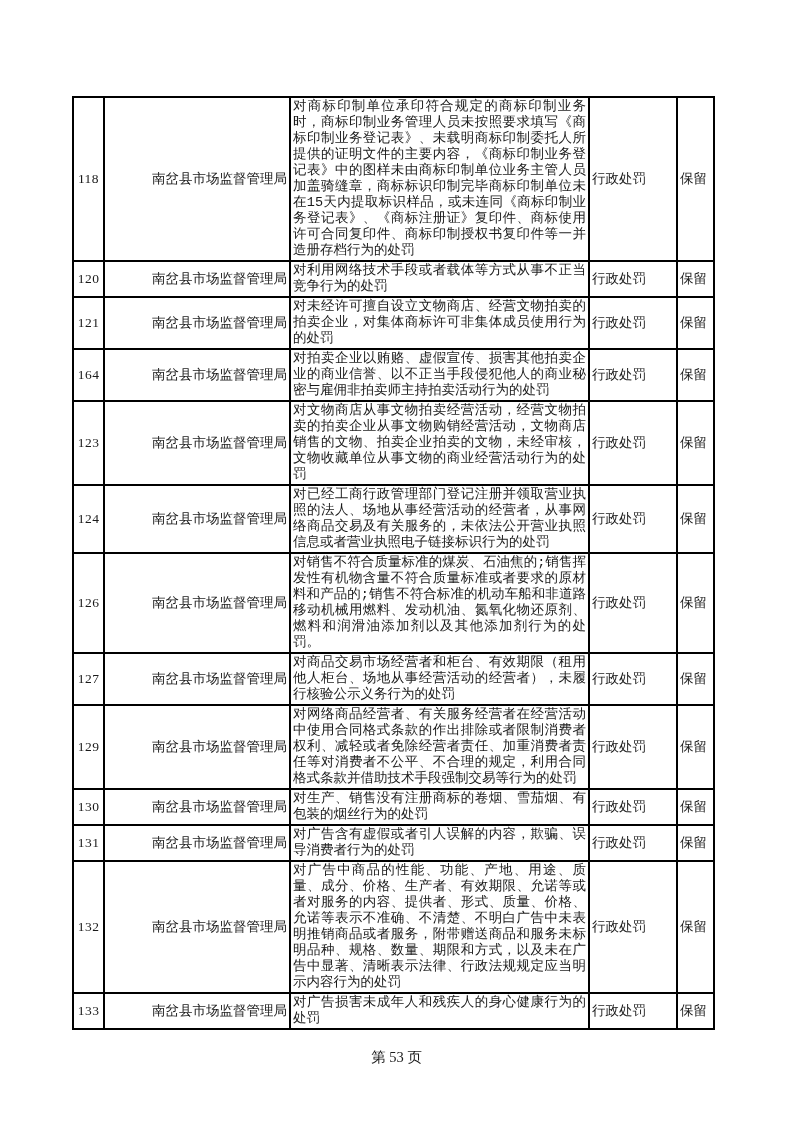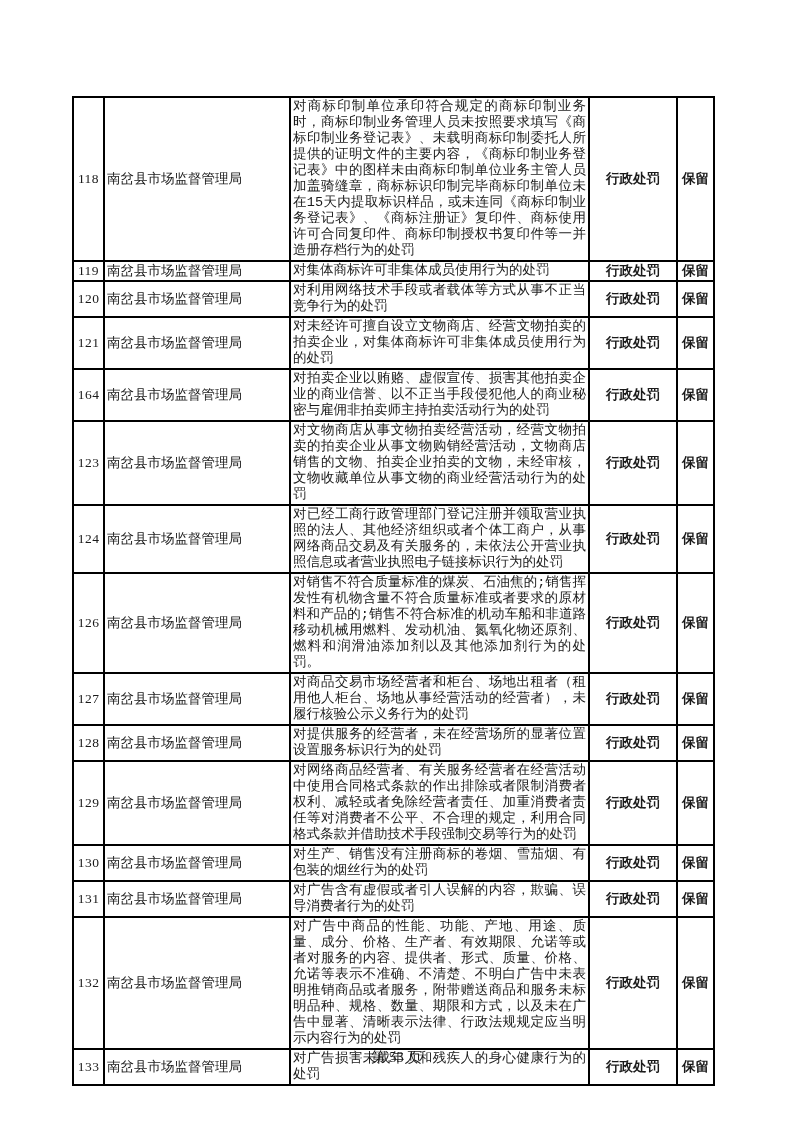--- a/index.html
+++ b/index.html
@@ -38,30 +38,29 @@
     padding: 1px 2px;
     overflow: hidden;
     word-break: break-all;
   }
   td.cell-num {
     text-align: center;
     font-size: 14px;
     letter-spacing: 0.5px;
   }
   td.cell-dept {
-    text-align: left;
+    text-align: right;
   }
   td.cell-desc {
     text-align: left;
     text-align: justify;
     font-family: Liberation Mono, monospace;
   }
   td.cell-type, td.cell-status {
-    text-align: center;
-    font-weight: bold;
+    text-align: left;
   }
   .page-footer {
     position: absolute;
     left: 0;
     top: 1048px;
     width: 793px;
     text-align: center;
     font-size: 14.5px;
     color: #1a1a1a;
   }
@@ -81,27 +80,20 @@
     </colgroup>
     <tbody id="table-body">
   <tr>
     <td class="cell-num">118</td>
     <td class="cell-dept">南岔县市场监督管理局</td>
     <td class="cell-desc">对商标印制单位承印符合规定的商标印制业务时，商标印制业务管理人员未按照要求填写《商标印制业务登记表》、未载明商标印制委托人所提供的证明文件的主要内容，《商标印制业务登记表》中的图样未由商标印制单位业务主管人员加盖骑缝章，商标标识印制完毕商标印制单位未在15天内提取标识样品，或未连同《商标印制业务登记表》、《商标注册证》复印件、商标使用许可合同复印件、商标印制授权书复印件等一并造册存档行为的处罚</td>
     <td class="cell-type">行政处罚</td>
     <td class="cell-status">保留</td>
   </tr>
 
-  <tr>
-    <td class="cell-num">119</td>
-    <td class="cell-dept">南岔县市场监督管理局</td>
-    <td class="cell-desc">对集体商标许可非集体成员使用行为的处罚</td>
-    <td class="cell-type">行政处罚</td>
-    <td class="cell-status">保留</td>
-  </tr>
 
   <tr>
     <td class="cell-num">120</td>
     <td class="cell-dept">南岔县市场监督管理局</td>
     <td class="cell-desc">对利用网络技术手段或者载体等方式从事不正当竞争行为的处罚</td>
     <td class="cell-type">行政处罚</td>
     <td class="cell-status">保留</td>
   </tr>
 
   <tr>
@@ -124,49 +116,42 @@
     <td class="cell-num">123</td>
     <td class="cell-dept">南岔县市场监督管理局</td>
     <td class="cell-desc">对文物商店从事文物拍卖经营活动，经营文物拍卖的拍卖企业从事文物购销经营活动，文物商店销售的文物、拍卖企业拍卖的文物，未经审核，文物收藏单位从事文物的商业经营活动行为的处罚</td>
     <td class="cell-type">行政处罚</td>
     <td class="cell-status">保留</td>
   </tr>
 
   <tr>
     <td class="cell-num">124</td>
     <td class="cell-dept">南岔县市场监督管理局</td>
-    <td class="cell-desc">对已经工商行政管理部门登记注册并领取营业执照的法人、其他经济组织或者个体工商户，从事网络商品交易及有关服务的，未依法公开营业执照信息或者营业执照电子链接标识行为的处罚</td>
+    <td class="cell-desc">对已经工商行政管理部门登记注册并领取营业执照的法人、场地从事经营活动的经营者，从事网络商品交易及有关服务的，未依法公开营业执照信息或者营业执照电子链接标识行为的处罚</td>
     <td class="cell-type">行政处罚</td>
     <td class="cell-status">保留</td>
   </tr>
 
 
   <tr>
     <td class="cell-num">126</td>
     <td class="cell-dept">南岔县市场监督管理局</td>
     <td class="cell-desc">对销售不符合质量标准的煤炭、石油焦的;销售挥发性有机物含量不符合质量标准或者要求的原材料和产品的;销售不符合标准的机动车船和非道路移动机械用燃料、发动机油、氮氧化物还原剂、燃料和润滑油添加剂以及其他添加剂行为的处罚。</td>
     <td class="cell-type">行政处罚</td>
     <td class="cell-status">保留</td>
   </tr>
 
   <tr>
     <td class="cell-num">127</td>
     <td class="cell-dept">南岔县市场监督管理局</td>
-    <td class="cell-desc">对商品交易市场经营者和柜台、场地出租者（租用他人柜台、场地从事经营活动的经营者），未履行核验公示义务行为的处罚</td>
+    <td class="cell-desc">对商品交易市场经营者和柜台、有效期限（租用他人柜台、场地从事经营活动的经营者），未履行核验公示义务行为的处罚</td>
     <td class="cell-type">行政处罚</td>
     <td class="cell-status">保留</td>
   </tr>
 
-  <tr>
-    <td class="cell-num">128</td>
-    <td class="cell-dept">南岔县市场监督管理局</td>
-    <td class="cell-desc">对提供服务的经营者，未在经营场所的显著位置设置服务标识行为的处罚</td>
-    <td class="cell-type">行政处罚</td>
-    <td class="cell-status">保留</td>
-  </tr>
 
   <tr>
     <td class="cell-num">129</td>
     <td class="cell-dept">南岔县市场监督管理局</td>
     <td class="cell-desc">对网络商品经营者、有关服务经营者在经营活动中使用合同格式条款的作出排除或者限制消费者权利、减轻或者免除经营者责任、加重消费者责任等对消费者不公平、不合理的规定，利用合同格式条款并借助技术手段强制交易等行为的处罚</td>
     <td class="cell-type">行政处罚</td>
     <td class="cell-status">保留</td>
   </tr>
 
   <tr>

